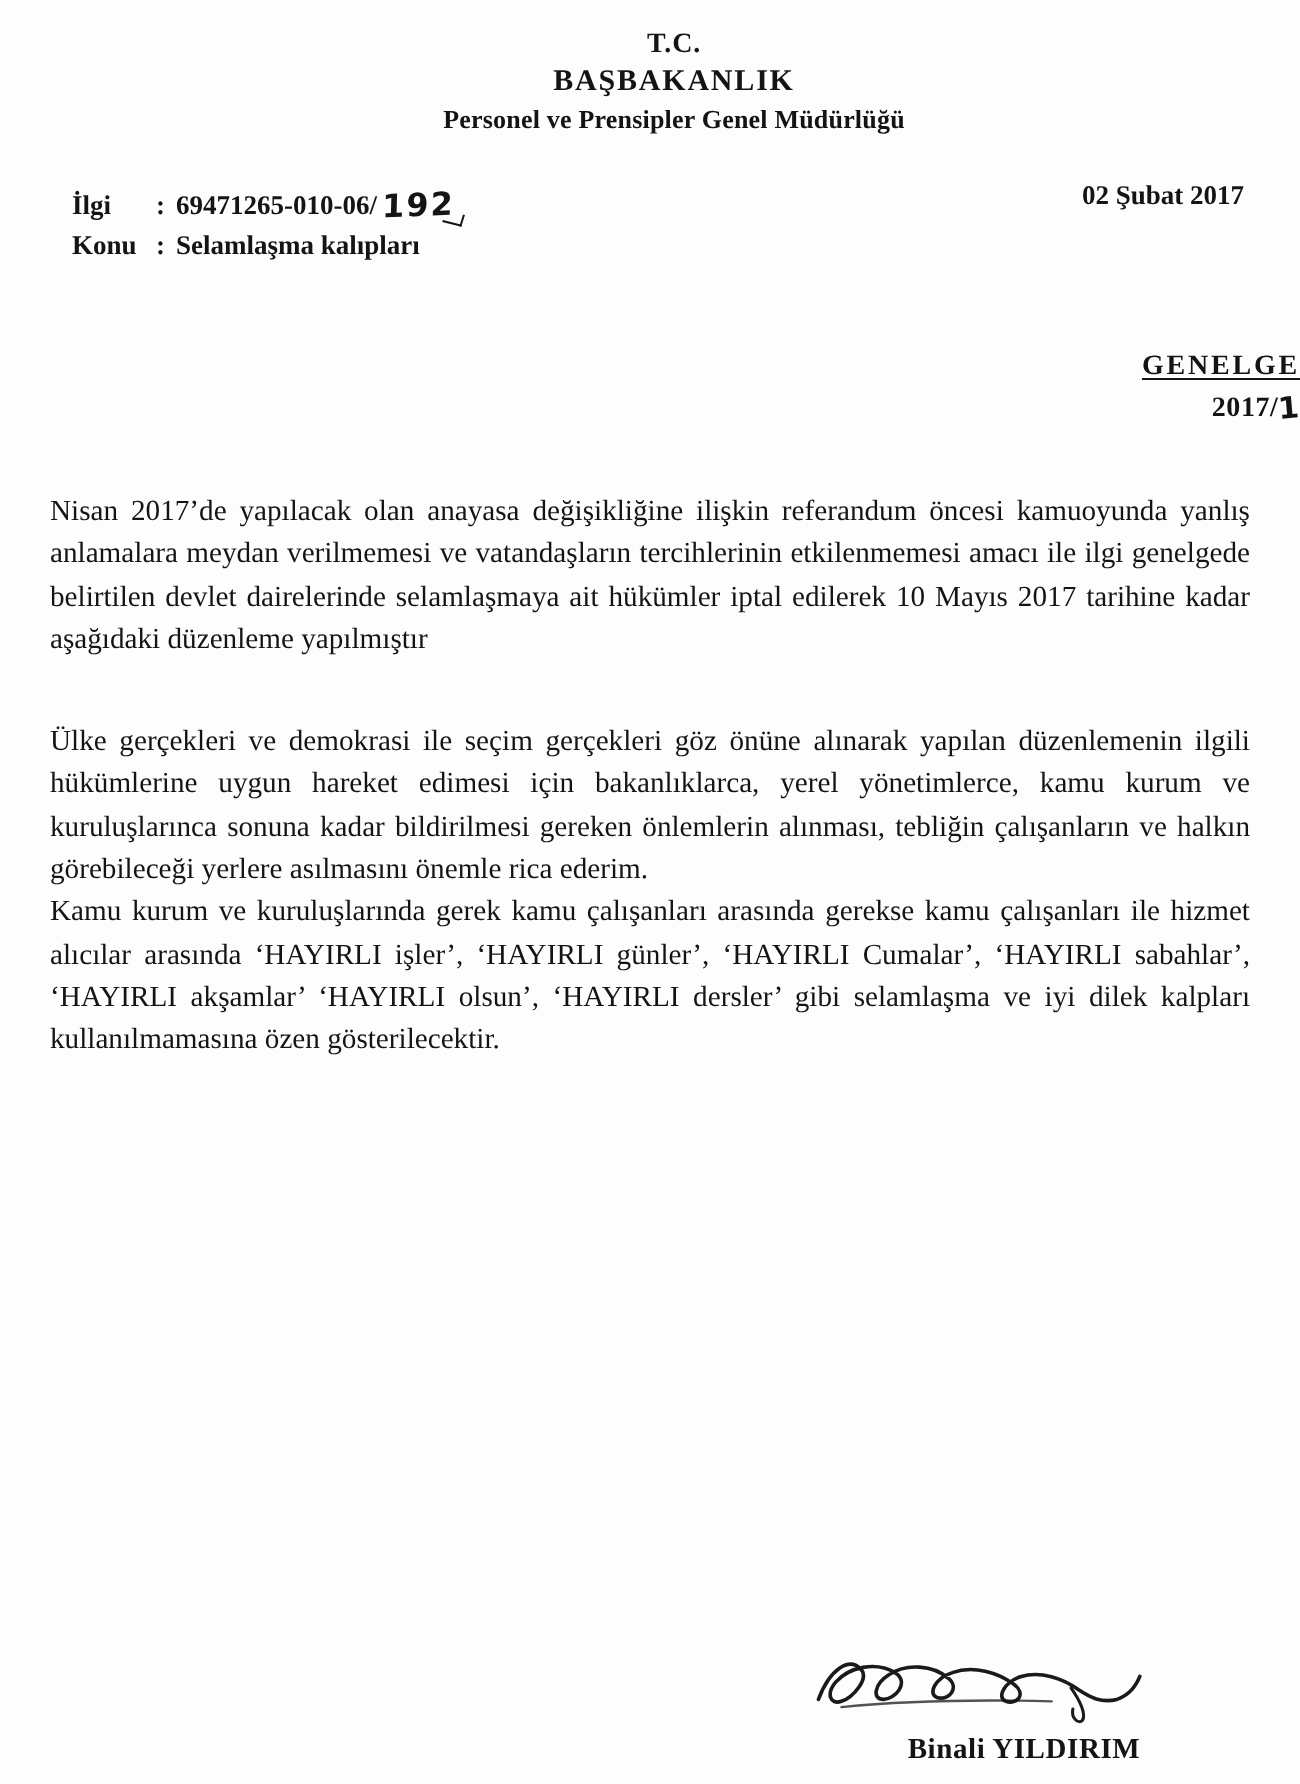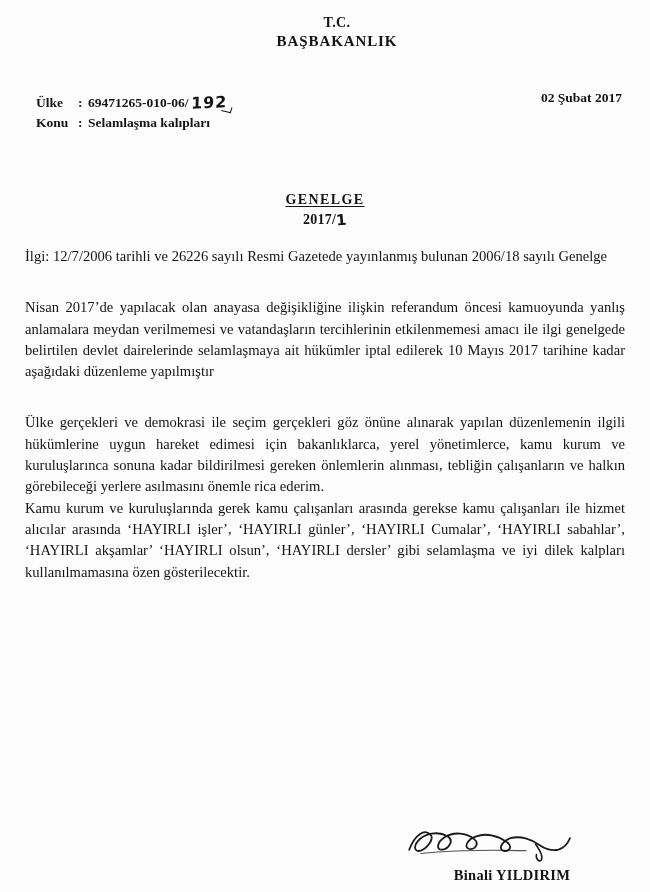--- a/index.html
+++ b/index.html
@@ -106,24 +106,24 @@
     right: 28px;
     font-size: 13.5px;
     font-weight: bold;
     white-space: nowrap;
     margin-left: 24px;
   }
 
   
   .genelge-title {
     position: absolute;
-    top: 192px;
+    top: 176px;
     left: 0;
     right: 0;
-    text-align: center;
+    text-align: right;
   }
   .genelge-word {
     font-size: 14px;
     font-weight: bold;
     letter-spacing: 1.4px;
     text-decoration: underline;
     text-underline-offset: 2px;
   }
   .genelge-no {
     font-size: 14px;
@@ -179,25 +179,26 @@
   }
 </style>
 </head>
 <body>
 
 <div class="page">
 
   <div class="letterhead">
     <div class="lh-tc">T.C.</div>
     <div class="lh-org">BAŞBAKANLIK</div>
+    <div class="lh-dept">Personel ve Prensipler Genel Müdürlüğü</div>
   </div>
 
   <div class="refblock">
     <div class="ref-row">
-      <span class="ref-key">Ülke</span>
+      <span class="ref-key">İlgi</span>
       <span class="ref-sep">:</span>
       <span class="ref-val">69471265-010-06/</span>
       <span class="handwritten-num">192</span>
     </div>
     <div class="ref-row">
       <span class="ref-key">Konu</span>
       <span class="ref-sep">:</span>
       <span class="konu-val">Selamlaşma kalıpları</span>
     </div>
   </div>
@@ -205,21 +206,20 @@
   <div class="docdate">02 Şubat 2017</div>
 
   <div class="genelge-title">
     <div class="genelge-word">GENELGE</div>
     <div class="genelge-no">
       <span>2017/</span><span class="handwritten-one">1</span>
     </div>
   </div>
 
   <div class="body-text">
-    <p class="para gap-lg">İlgi: 12/7/2006 tarihli ve 26226 sayılı Resmi Gazetede yayınlanmış bulunan 2006/18 sayılı Genelge</p>
     <p class="para gap-lg">Nisan 2017’de yapılacak olan anayasa değişikliğine ilişkin referandum öncesi kamuoyunda yanlış anlamalara meydan verilmemesi ve vatandaşların tercihlerinin etkilenmemesi amacı ile ilgi genelgede belirtilen devlet dairelerinde selamlaşmaya ait hükümler iptal edilerek 10 Mayıs 2017 tarihine kadar aşağıdaki düzenleme yapılmıştır</p>
     <p class="para last">Ülke gerçekleri ve demokrasi ile seçim gerçekleri göz önüne alınarak yapılan düzenlemenin ilgili hükümlerine uygun hareket edimesi için bakanlıklarca,   yerel yönetimlerce, kamu kurum ve kuruluşlarınca sonuna kadar bildirilmesi gereken önlemlerin alınması, tebliğin çalışanların ve halkın görebileceği yerlere asılmasını önemle rica ederim.</p>
     <p class="para gap-lg">Kamu kurum ve kuruluşlarında gerek kamu çalışanları arasında gerekse kamu çalışanları ile hizmet alıcılar arasında ‘HAYIRLI işler’, ‘HAYIRLI günler’, ‘HAYIRLI Cumalar’, ‘HAYIRLI sabahlar’, ‘HAYIRLI akşamlar’ ‘HAYIRLI olsun’, ‘HAYIRLI dersler’ gibi selamlaşma ve iyi dilek kalpları kullanılmamasına özen gösterilecektir.</p>
   </div>
 
   <div class="signature-area">
     <svg class="sig-mark" viewBox="0 0 200 46" preserveAspectRatio="xMidYMid meet">
       <g fill="none" stroke="#1a1a1a" stroke-linecap="round" stroke-linejoin="round">
         <path d="M18 30 C24 14, 34 8, 40 14 C45 19, 36 29, 30 31 C24 33, 22 27, 27 21
                  C34 13, 48 10, 58 16 C66 21, 58 30, 52 30 C46 30, 47 22, 55 17

